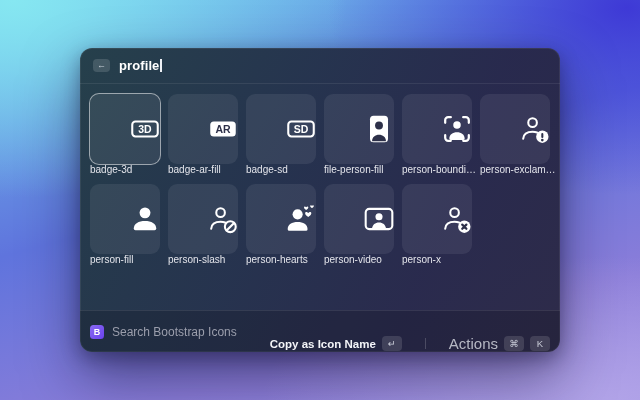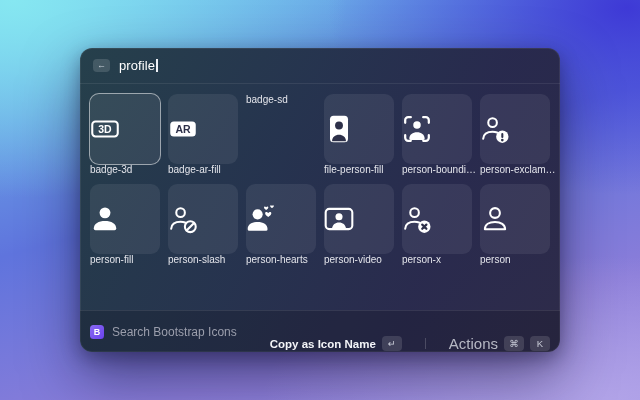--- a/index.html
+++ b/index.html
@@ -12,27 +12,27 @@
       linear-gradient(165deg, #6fc3ec 0%, #5f74dd 45%, #8b7dd9 78%, #9a8ce0 100%);
   }
   .window{position:absolute;left:80px;top:48px;width:480px;height:304px;border-radius:12px;
     background:linear-gradient(112deg, rgba(35,59,70,.97) 0%, rgba(36,49,74,.97) 40%, rgba(39,40,73,.97) 72%, rgba(42,40,69,.97) 100%);
     box-shadow:0 24px 55px rgba(15,12,45,.5), 0 6px 18px rgba(15,12,45,.35), inset 0 0 0 1px rgba(255,255,255,.07);
     display:flex;flex-direction:column;overflow:hidden;}
   
   .search-header{flex:0 0 35px;display:flex;align-items:center;gap:9px;padding:0 13px;border-bottom:1px solid rgba(255,255,255,.08);}
   .back-btn{width:17px;height:13px;border:none;border-radius:4px;background:rgba(255,255,255,.14);
     color:#ccd2da;font-size:9px;line-height:1;display:flex;align-items:center;justify-content:center;padding:0;cursor:pointer;}
-  .search-input{display:flex;align-items:center;color:#fff;font-size:13px;font-weight:400;letter-spacing:.1px;cursor:text;flex:1;height:100%;}
+  .search-input{display:flex;align-items:center;color:#fff;font-size:13px;font-weight:700;letter-spacing:.1px;cursor:text;flex:1;height:100%;}
   .caret{width:1.5px;height:13px;background:#eef1f6;margin-left:1px;}
   
   .grid{flex:1;display:grid;grid-template-columns:repeat(6,70px);gap:9px 8px;padding:10px;align-content:start;}
   .cell{width:70px;cursor:pointer;}
   .tile{width:70px;height:70px;border-radius:9px;background:rgba(255,255,255,.075);
-    display:flex;align-items:center;justify-content:flex-start;box-sizing:border-box;}
+    display:flex;align-items:center;justify-content:flex-end;box-sizing:border-box;}
   .tile.selected{box-shadow:0 0 0 1px rgba(255,255,255,.55);}
   .cell-label{font-size:10px;color:#e4e5eb;white-space:nowrap;overflow:hidden;text-overflow:ellipsis;width:76px;}
   svg text{font-family:"Liberation Sans",sans-serif;}
   .ic{display:block;}
   
   .footer{flex:0 0 29px;display:flex;align-items:center;gap:8px;padding:0 10px;
     border-top:1px solid rgba(255,255,255,.09);background:rgba(14,12,22,.22);}
   .logo{width:14px;height:14px;border-radius:3.5px;background:linear-gradient(135deg,#8a6af3,#6a42ee);
     color:#fff;font-weight:700;font-size:9px;display:flex;align-items:center;justify-content:center;}
   .app-name{color:#9b9eac;font-size:12px;}
@@ -76,20 +76,26 @@
         <div class="tile">
           <svg class="ic" width="30" height="30" viewBox="0 0 16 16">
             <rect x="1.2" y="4" width="13.6" height="8" rx="1.9" fill="#fff"></rect>
             <text x="8" y="10.1" text-anchor="middle" font-size="5.6" font-weight="700" fill="#2d3049">AR</text>
           </svg>
         </div>
         <div class="cell-label">badge-ar-fill</div>
       </div>
 
       <div class="cell">
+        <div class="tile">
+          <svg class="ic" width="30" height="30" viewBox="0 0 16 16">
+            <rect x="1.2" y="4" width="13.6" height="8" rx="1.7" fill="none" stroke="#fff" stroke-width="1.1"></rect>
+            <text x="8" y="10.1" text-anchor="middle" font-size="5.6" font-weight="700" fill="#fff">SD</text>
+          </svg>
+        </div>
         <div class="cell-label">badge-sd</div>
       </div>
 
       <div class="cell">
         <div class="tile">
           <svg class="ic" width="30" height="30" viewBox="0 0 16 16">
             <rect x="3.2" y="0.9" width="9.6" height="14.2" rx="1.9" fill="#fff"></rect>
             <circle cx="8" cy="6.1" r="2.1" fill="#2d3049"></circle>
             <path d="M4.3 14.5 c0-2.3 1.7-3.5 3.7-3.5 s3.7 1.2 3.7 3.5 Z" fill="#2d3049"></path>
           </svg>
@@ -177,29 +183,20 @@
           <svg class="ic" width="30" height="30" viewBox="0 0 16 16">
             <circle cx="6.7" cy="4.6" r="2.3" fill="none" stroke="#fff" stroke-width="1.1"></circle>
             <path d="M1.7 13.2 c.2-2.4 2.2-3.7 5-3.7 q1.4 0 2.4 .35" fill="none" stroke="#fff" stroke-width="1.1" stroke-linecap="round"></path>
             <circle cx="11.9" cy="12.1" r="3.3" fill="#fff"></circle>
             <path d="M10.8 11 l2.2 2.2 M13 11 l-2.2 2.2" stroke="#2d3049" stroke-width="1.2" stroke-linecap="round"></path>
           </svg>
         </div>
         <div class="cell-label">person-x</div>
       </div>
 
-      <div class="cell">
-        <div class="tile">
-          <svg class="ic" width="30" height="30" viewBox="0 0 16 16" fill="none" stroke="#fff" stroke-width="1.1" stroke-linejoin="round">
-            <circle cx="8" cy="4.8" r="2.6"></circle>
-            <path d="M2.6 13.5 c0-2.6 2.3-3.9 5.4-3.9 s5.4 1.3 5.4 3.9 Z"></path>
-          </svg>
-        </div>
-        <div class="cell-label">person</div>
-      </div>
 
     </div>
 
     <div class="footer">
       <div class="logo">B</div>
       <div class="app-name">Search Bootstrap Icons</div>
       <div class="f-right">
         <button class="f-btn">
           <span class="primary-label">Copy as Icon Name</span>
           <span class="key">↵</span>

